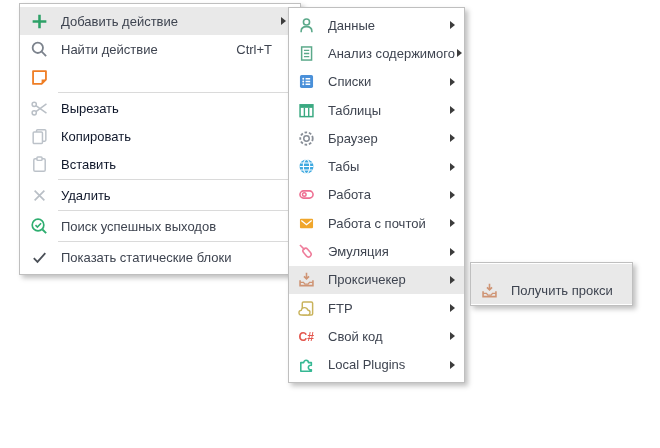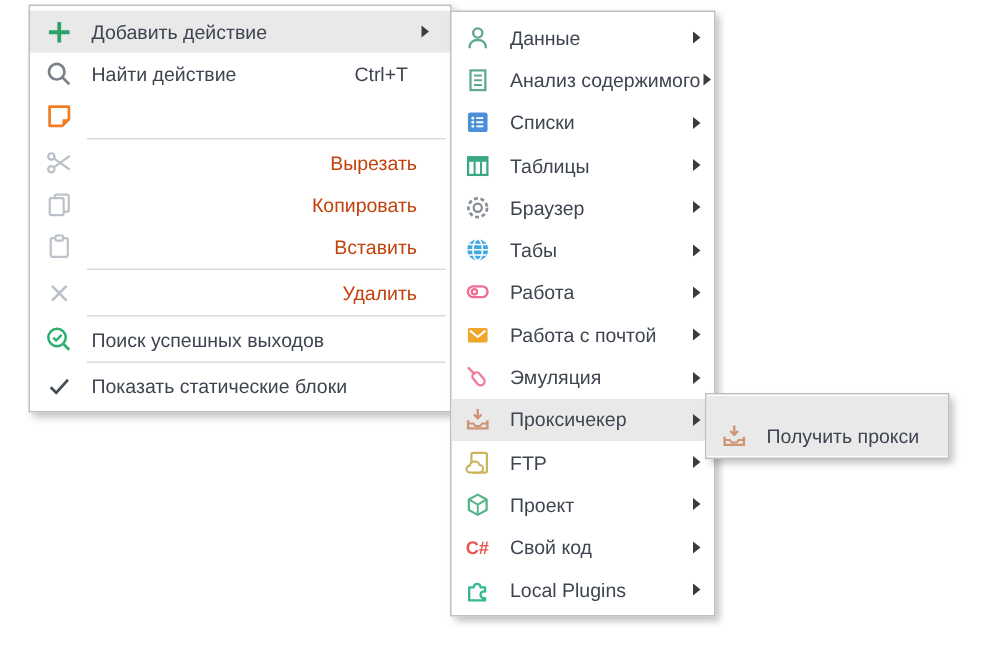--- a/index.html
+++ b/index.html
@@ -20,24 +20,24 @@
   }
   .mi .ic{width:19px;height:19px;flex:0 0 19px;margin-right:12px;
     display:flex;align-items:center;justify-content:center;}
   .mi .ic svg{display:block;}
   .mi .lbl{flex:1 1 auto;}
   .mi .sc{margin-left:18px;margin-right:6px;}
   .mi .arr{width:8px;flex:0 0 8px;display:flex;justify-content:flex-end;}
   .tri{width:0;height:0;border-top:4px solid transparent;
     border-bottom:4px solid transparent;border-left:5px solid #3c3c3c;}
   .mi.hl{background:#e9e9e9;}
-  .mi.disabled{color:#c2410c;text-align:right;}
+  .mi.disabled{color:#0f172a;}
   .sep{height:1px;background:#dadada;margin:1px 3px 1px 38px;}
   #menu1{left:19px;top:3px;width:282px;}
-  #menu2{left:300px;top:7px;width:177px;}
+  #menu2{left:288px;top:7px;width:177px;}
   #menu2 .mi{height:28.3px;padding:0 9px 0 8px;}
   #menu2 .mi .arr{width:7px;flex-basis:7px;}
   #menu3{left:470px;top:262px;width:163px;padding:1px 0;}
   #menu3 .mi{height:28px;padding:12px 8px 0 9px;}
 </style>
 </head>
 <body>
 
 <div class="menu" id="menu1">
 
@@ -297,32 +297,20 @@
           <rect x="5" y="2.8" width="9.8" height="12.4" rx="1.2" fill="none" stroke="#c9b35c" stroke-width="1.4"></rect>
           <path d="M4.1 15.2a2.2 2.2 0 0 1-.1-4.4 3.2 3.2 0 0 1 6.2-.4 2 2 0 0 1-.6 4.8z" fill="#fff" stroke="#c9b35c" stroke-width="1.3"></path>
         </svg>
     </span>
     <span class="lbl">FTP</span>
     <span class="arr">
         <span class="tri"></span>
       </span>
   </div>
 
-  <div class="mi">
-    <span class="ic">
-      <svg width="19" height="19" viewBox="0 0 18 18">
-          <path d="M9 2.6l5.6 3.1v6.6L9 15.4l-5.6-3.1V5.7z" fill="none" stroke="#53b488" stroke-width="1.4" stroke-linejoin="round"></path>
-          <path d="M3.6 5.8L9 8.9l5.4-3.1M9 8.9v6.4" fill="none" stroke="#53b488" stroke-width="1.2"></path>
-        </svg>
-    </span>
-    <span class="lbl">Проект</span>
-    <span class="arr">
-        <span class="tri"></span>
-      </span>
-  </div>
 
   <div class="mi">
     <span class="ic">
       <svg width="19" height="19" viewBox="0 0 18 18">
           <text x="1.4" y="13.4" font-size="11.5" font-weight="bold" fill="#e4574e" font-family="Liberation Sans, sans-serif">C#</text>
         </svg>
     </span>
     <span class="lbl">Свой код</span>
     <span class="arr">
         <span class="tri"></span>

